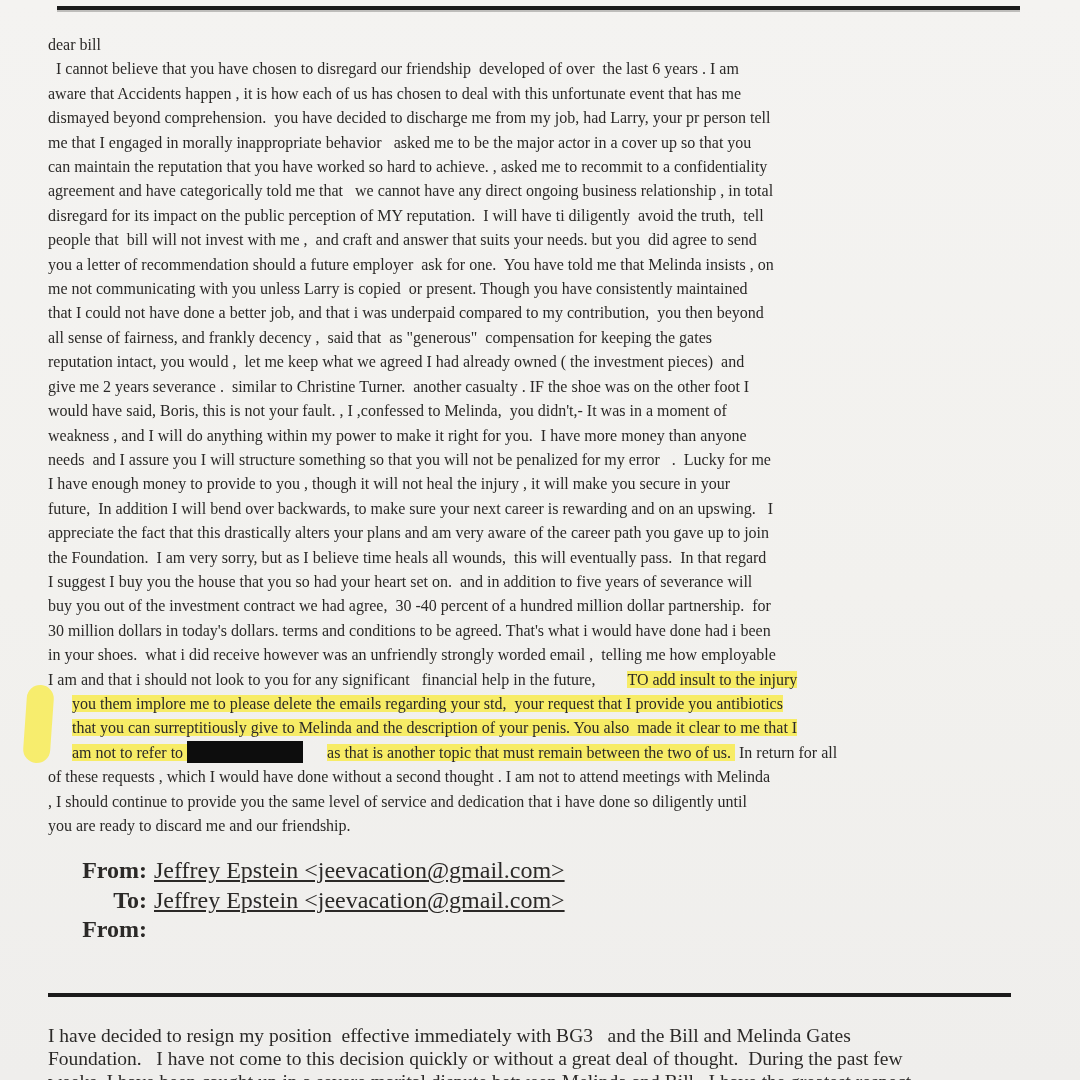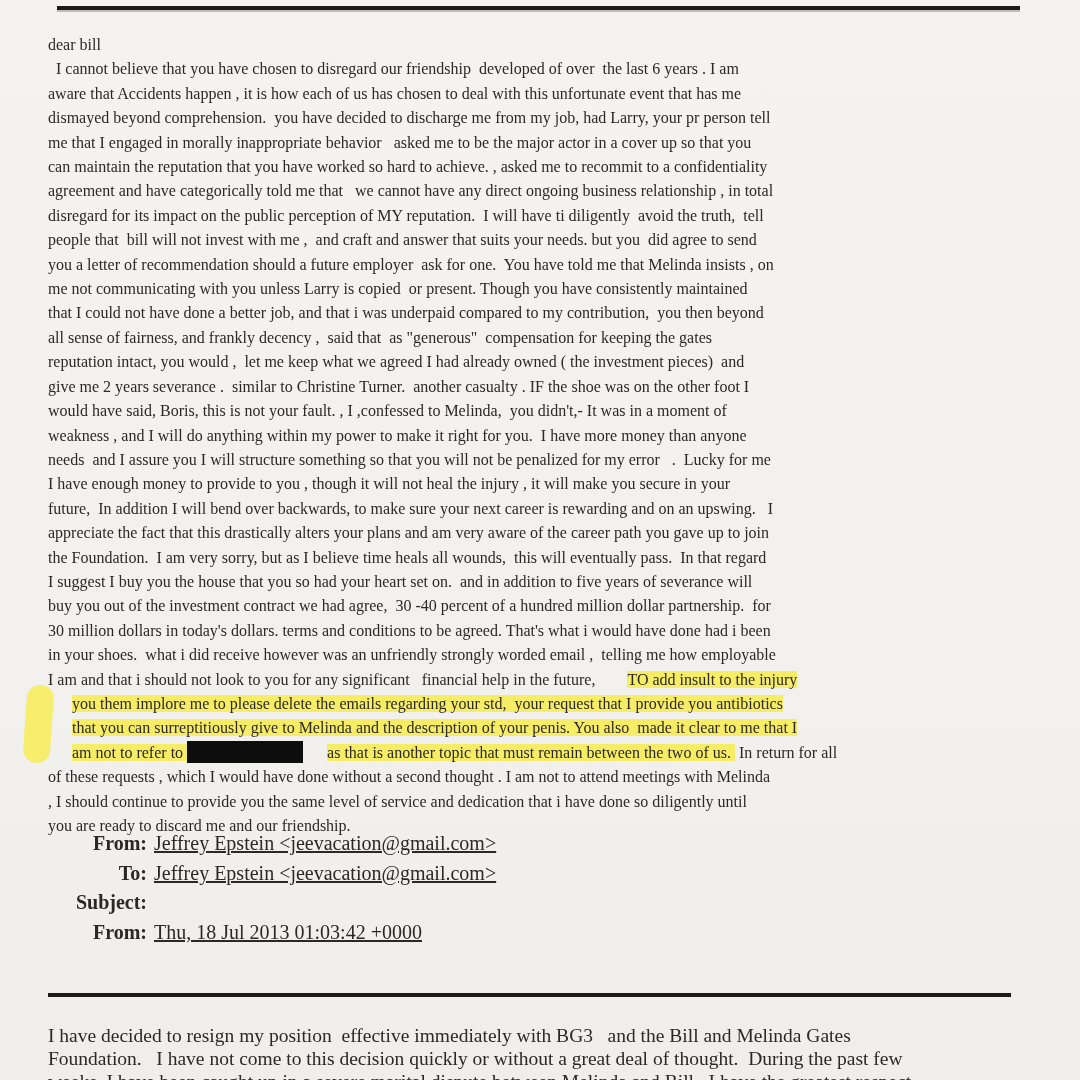--- a/index.html
+++ b/index.html
@@ -37,22 +37,22 @@
   .redaction{
     display:inline-block;width:116px;height:22px;
     background:#0d0d0d;vertical-align:-5px;
   }
   .margin-swoosh{
     position:absolute;left:25px;top:685px;width:27px;height:78px;
     background:var(--hl);border-radius:14px;transform:rotate(4deg);
     opacity:.95;
   }
   .headers{
-    position:absolute;left:48px;top:832px;
-    font-size:20px;
+    position:absolute;left:48px;top:857px;
+    font-size:24px;
   }
   .hrow{display:flex;height:29.7px;align-items:baseline;}
   .hlabel{
     display:inline-block;width:106px;text-align:right;font-weight:bold;
     padding-right:7px;flex:0 0 auto;
   }
   .hvalue{white-space:pre;text-decoration:underline;}
   .sep-rule{
     position:absolute;left:48px;top:993px;width:963px;height:4px;
     background:var(--rule);
@@ -77,26 +77,21 @@
   <div class="headers">
     <div class="hrow">
       <span class="hlabel">From:</span>
       <span class="hvalue">Jeffrey Epstein &lt;jeevacation@gmail.com&gt;</span>
     </div>
     <div class="hrow">
       <span class="hlabel">To:</span>
       <span class="hvalue">Jeffrey Epstein &lt;jeevacation@gmail.com&gt;</span>
     </div>
     <div class="hrow">
-      <span class="hlabel">Subject:</span>
-      <span class="hvalue"></span>
-    </div>
-    <div class="hrow">
       <span class="hlabel">From:</span>
-      <span class="hvalue">Thu, 18 Jul 2013 01:03:42 +0000</span>
     </div>
   </div>
 
   <div class="sep-rule"></div>
 
   <div class="footer"><div class="line"><span>I have decided to resign my position  effective immediately with BG3   and the Bill and Melinda Gates</span></div><div class="line"><span>Foundation.   I have not come to this decision quickly or without a great deal of thought.  During the past few</span></div><div class="line"><span>weeks, I have been caught up in a severe marital dispute between Melinda and Bill . I have the greatest respect</span></div></div>
 
 </div>
 
 </body></html>

